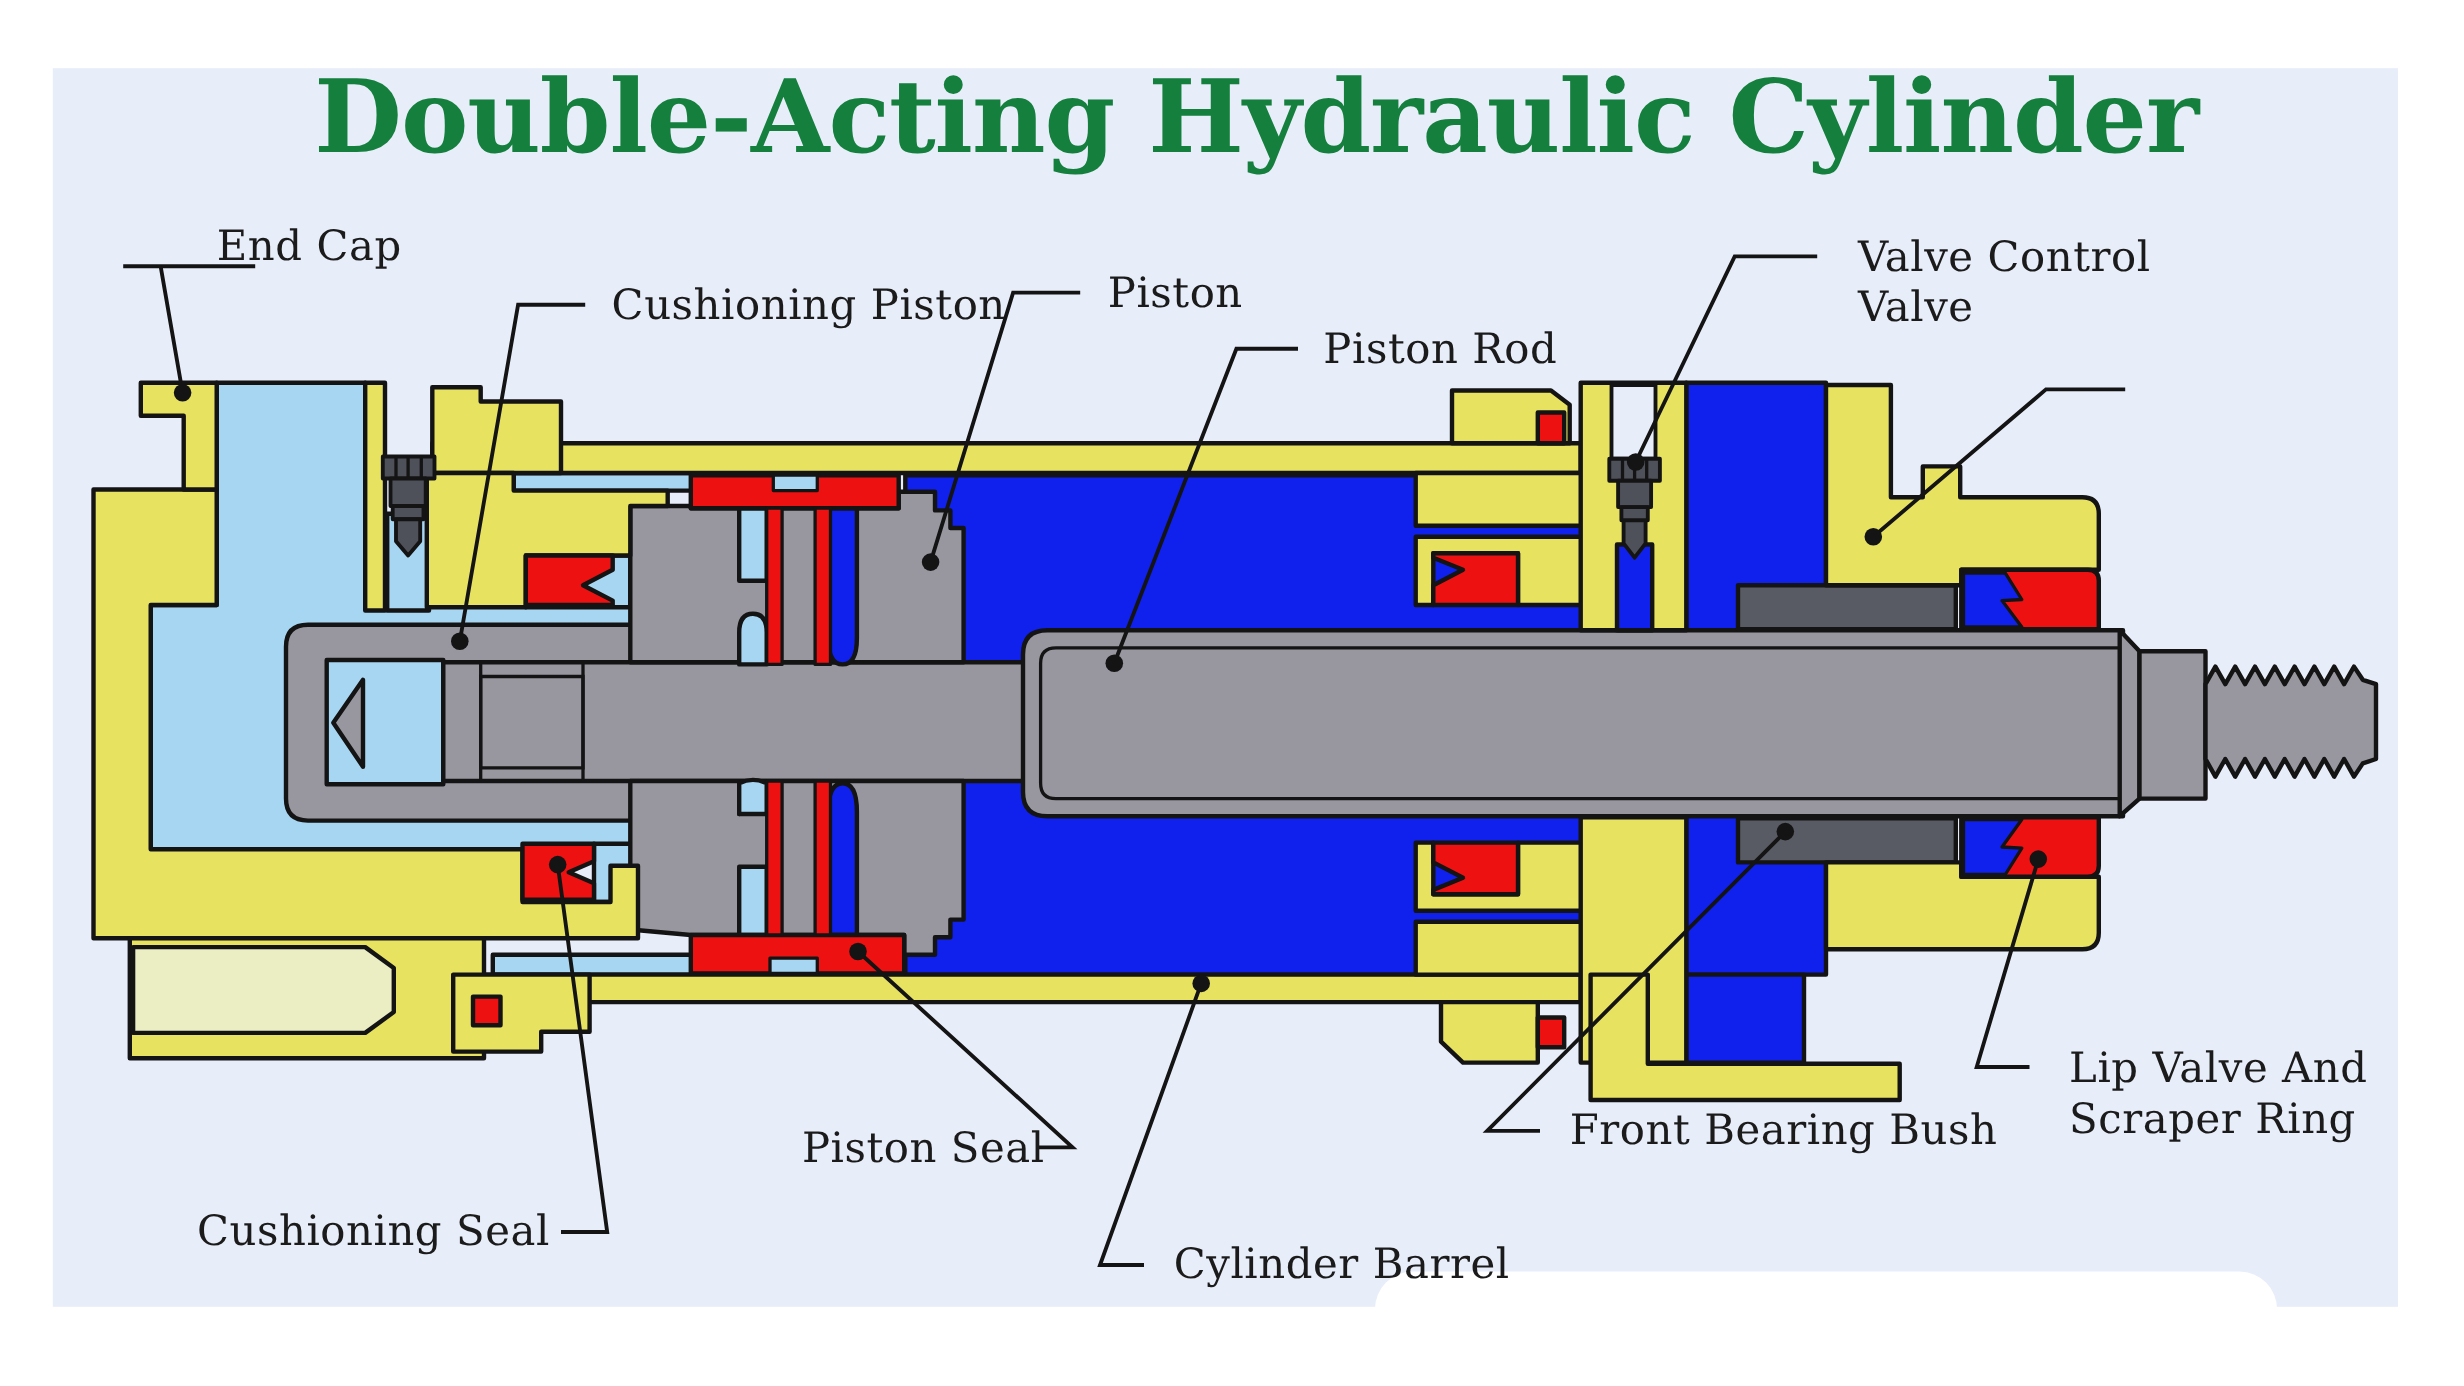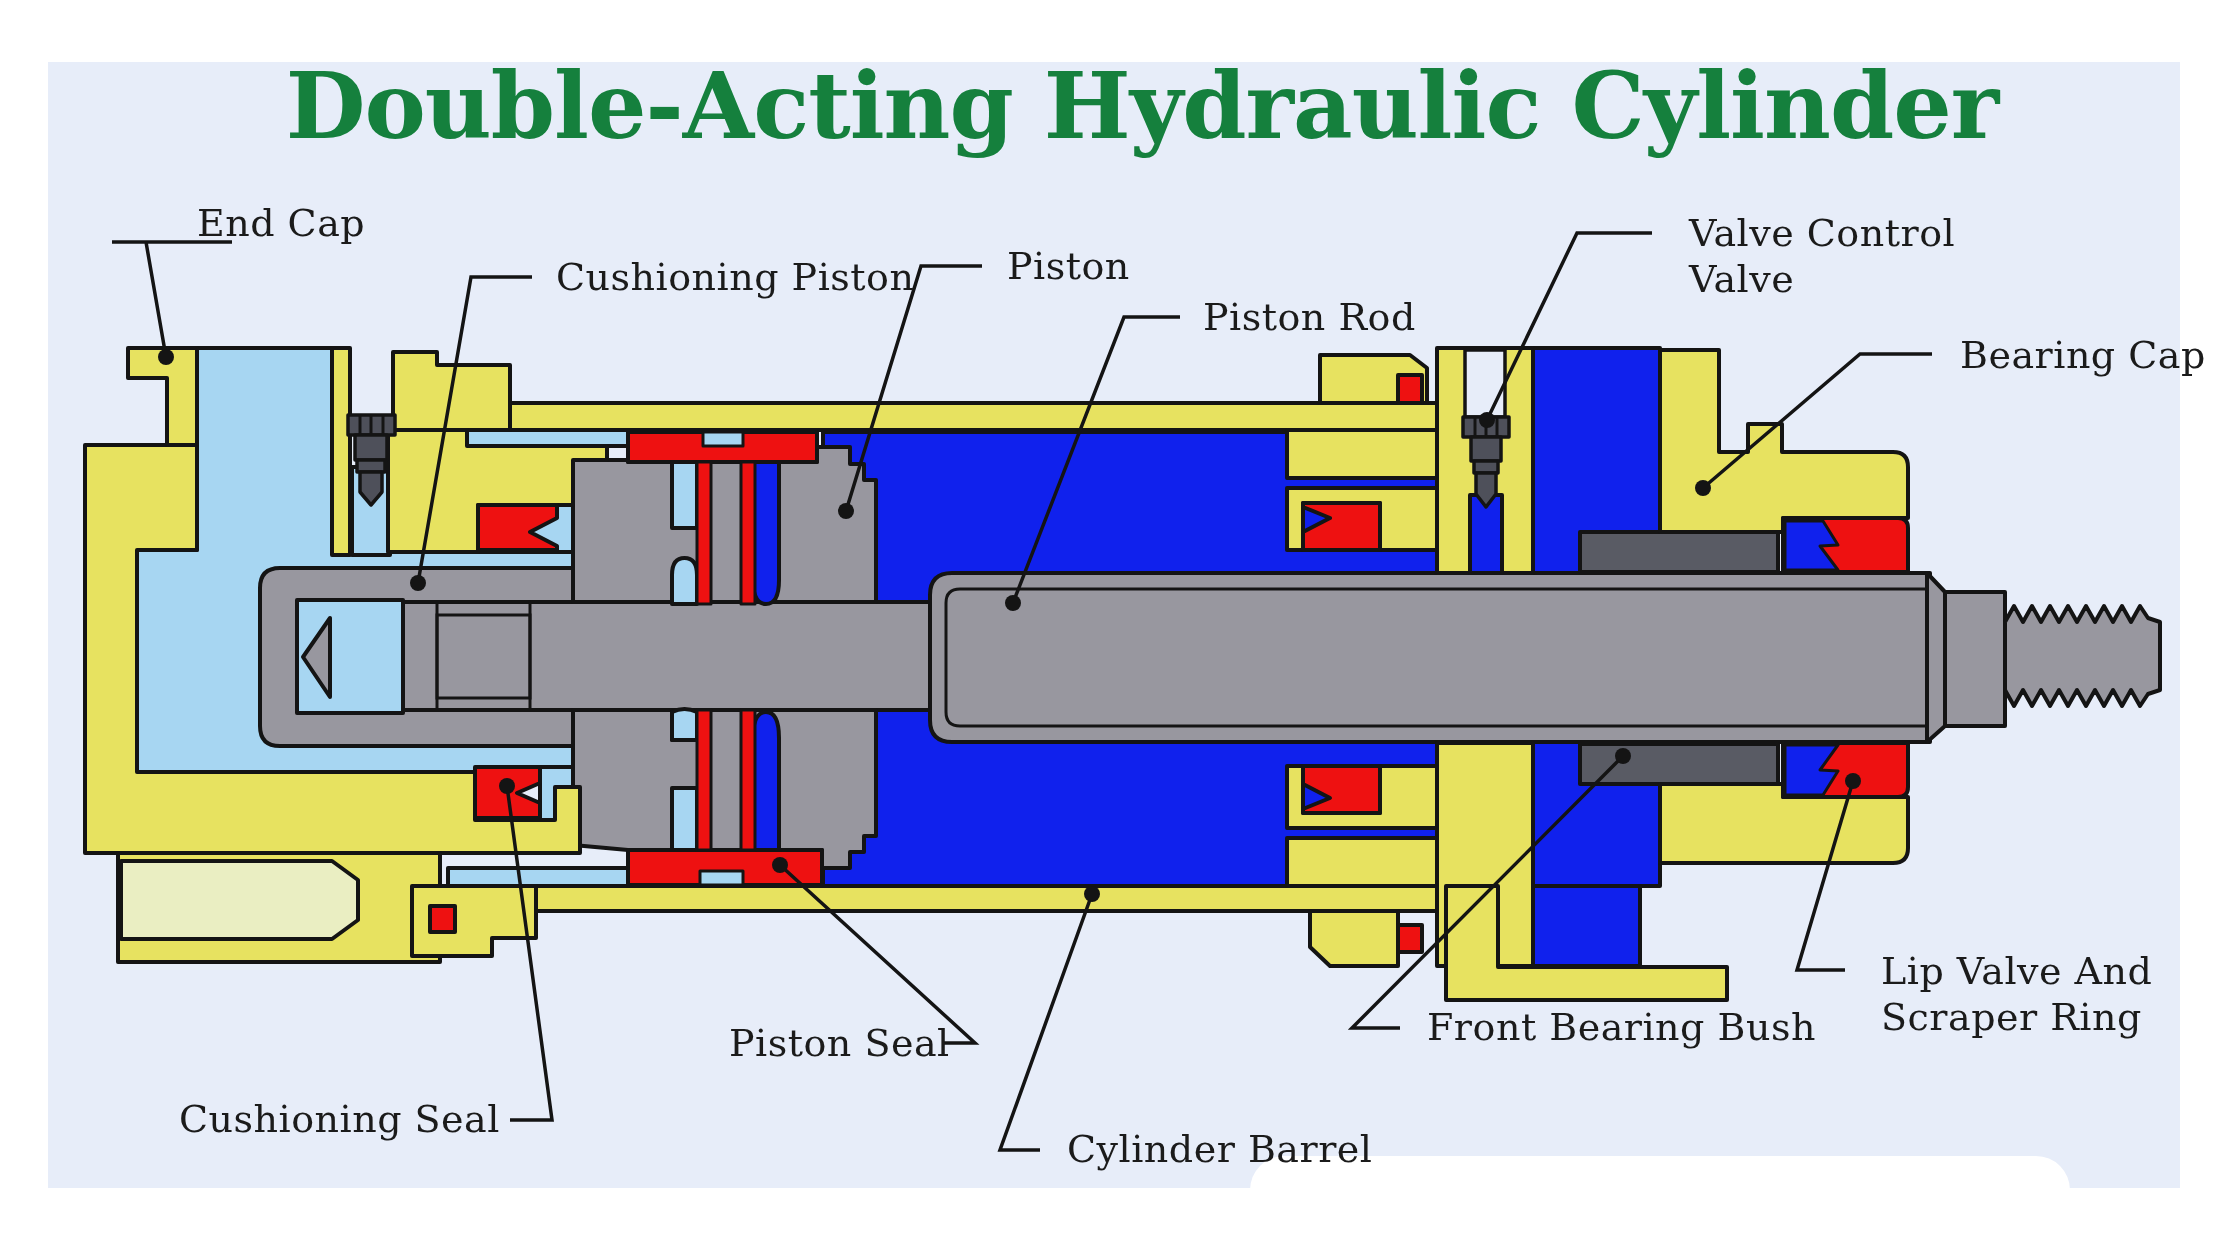--- a/index.html
+++ b/index.html
@@ -201,21 +201,20 @@
   <div id="title">Double-Acting Hydraulic Cylinder</div>
 
   <div class="lbl" style="left:178px;top:200px">End Cap</div>
   <div class="lbl" style="left:537px;top:254px">Cushioning Piston</div>
   <div class="lbl" style="left:988px;top:243px">Piston</div>
   <div class="lbl" style="left:1184px;top:294px">Piston Rod</div>
   <div class="lbl" style="left:1670px;top:210px">
     <span style="display:block">Valve Control</span>
     <span style="display:block">Valve</span>
   </div>
-  <div class="lbl" style="left:1941px;top:332px">Bearing Cap</div>
   <div class="lbl" style="left:1862px;top:948px">
     <span style="display:block">Lip Valve And</span>
     <span style="display:block">Scraper Ring</span>
   </div>
   <div class="lbl" style="left:1408px;top:1004px">Front Bearing Bush</div>
   <div class="lbl" style="left:1048px;top:1126px">Cylinder Barrel</div>
   <div class="lbl" style="left:710px;top:1020px">Piston Seal</div>
   <div class="lbl" style="left:160px;top:1096px">Cushioning Seal</div>
 </div>
 

